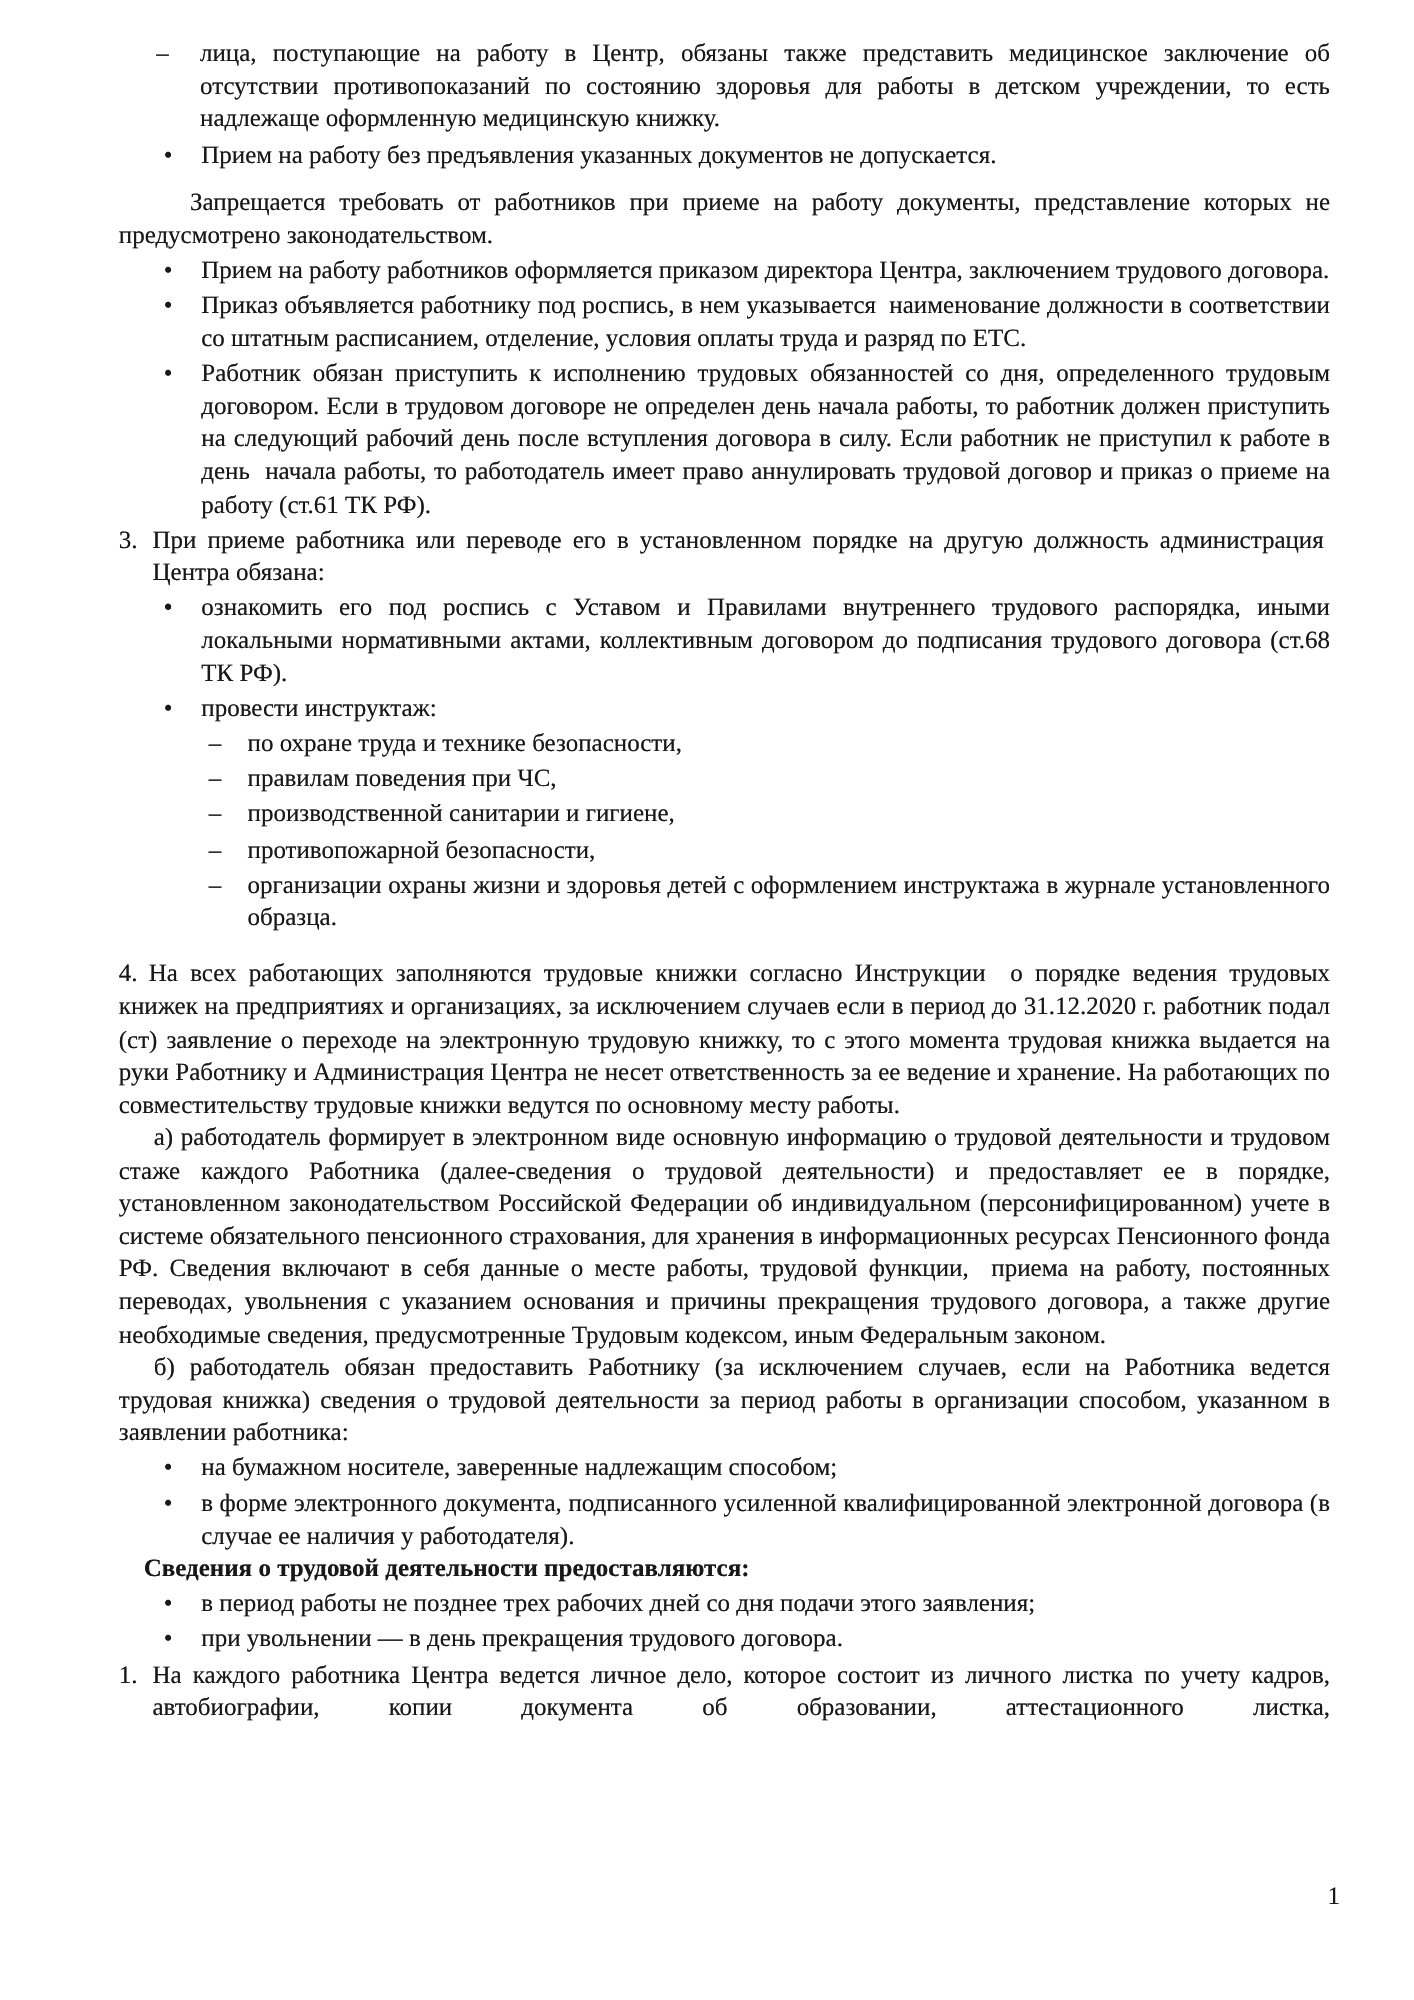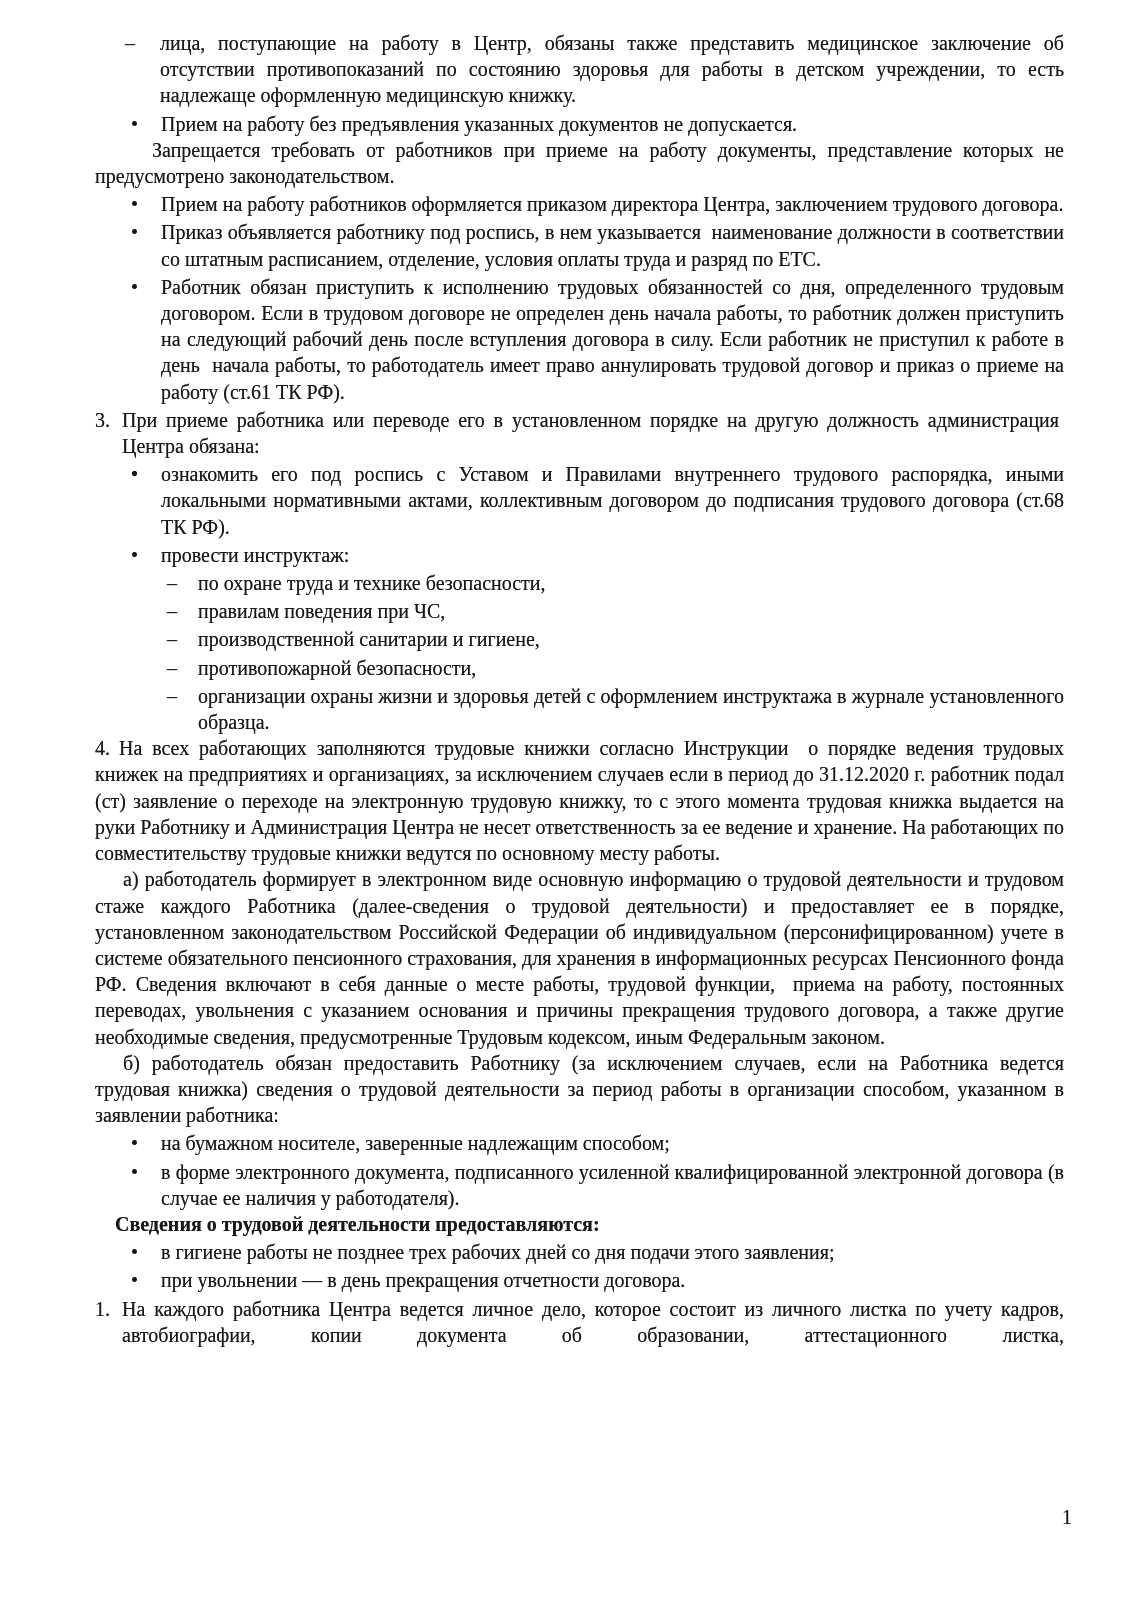--- a/index.html
+++ b/index.html
@@ -25,54 +25,54 @@
     text-align: justify;
   }
   .li-bullet { position: relative; padding-left: 66px; margin-top: 2px; }
   .li-bullet > .marker { position: absolute; left: 36px; top: 0; }
   .li-dash1 { position: relative; padding-left: 65px; margin-top: 2px; }
   .li-dash1 > .marker { position: absolute; left: 30px; top: 0; }
   .li-dash2 { position: relative; padding-left: 103px; margin-top: 2px; }
   .li-dash2 > .marker { position: absolute; left: 72px; top: 0; }
   .li-num { position: relative; padding-left: 27px; margin-top: 2px; }
   .li-num > .marker { position: absolute; left: 0; top: 0; }
-  .p-numflush { margin-top: 0; }
+  .p-numflush { margin-top: 19px; }
   .p-numflush > .marker { padding-right: 9px; }
   .justify-all { text-align-last: justify; }
   .page-number {
     position: absolute;
     top: 1504px;
     left: 1062px;
     font-size: 20px;
   }
 </style>
 </head>
 <body>
 
 <div class="page">
   <div class="content" id="content">
       <div class="li-dash1"><span class="marker">–</span><span>лица, поступающие на работу в Центр, обязаны также представить медицинское заключение об отсутствии противопоказаний по состоянию здоровья для работы в детском учреждении, то есть надлежаще оформленную медицинскую книжку.</span></div>
       <div class="li-bullet"><span class="marker">•</span><span>Прием на работу без предъявления указанных документов не допускается.</span></div>
-      <div class="para" style="text-indent: 57px;"><span>Запрещается требовать от работников при приеме на работу документы, представление которых не предусмотрено законодательством.</span></div>
+      <div class="para" style="text-indent: 57px; margin-top: 12px;"><span>Запрещается требовать от работников при приеме на работу документы, представление которых не предусмотрено законодательством.</span></div>
       <div class="li-bullet"><span class="marker">•</span><span>Прием на работу работников оформляется приказом директора Центра, заключением трудового договора.</span></div>
       <div class="li-bullet"><span class="marker">•</span><span>Приказ объявляется работнику под роспись, в нем указывается&nbsp; наименование должности в соответствии со штатным расписанием, отделение, условия оплаты труда и разряд по ЕТС.</span></div>
       <div class="li-bullet"><span class="marker">•</span><span>Работник обязан приступить к исполнению трудовых обязанностей со дня, определенного трудовым договором. Если в трудовом договоре не определен день начала работы, то работник должен приступить на следующий рабочий день после вступления договора в силу. Если работник не приступил к работе в день&nbsp; начала работы, то работодатель имеет право аннулировать трудовой договор и приказ о приеме на работу (ст.61 ТК РФ).</span></div>
       <div class="li-num"><span class="marker">3.</span><span>При приеме работника или переводе его в установленном порядке на другую должность администрация&nbsp; Центра обязана:</span></div>
       <div class="li-bullet"><span class="marker">•</span></div>
       <div class="li-bullet"><span class="marker">•</span><span>ознакомить его под роспись с Уставом и Правилами внутреннего трудового распорядка, иными локальными нормативными актами, коллективным договором до подписания трудового договора (ст.68 ТК РФ).</span></div>
       <div class="li-bullet"><span class="marker">•</span><span>провести инструктаж:</span></div>
       <div class="li-dash2"><span class="marker">–</span><span>по охране труда и технике безопасности,</span></div>
       <div class="li-dash2"><span class="marker">–</span><span>правилам поведения при ЧС,</span></div>
       <div class="li-dash2"><span class="marker">–</span><span>производственной санитарии и гигиене,</span></div>
       <div class="li-dash2"><span class="marker">–</span><span>противопожарной безопасности,</span></div>
       <div class="li-dash2"><span class="marker">–</span><span>организации охраны жизни и здоровья детей с оформлением инструктажа в журнале установленного образца.</span></div>
       <div class="p-numflush"><span class="marker">4.</span><span>На всех работающих заполняются трудовые книжки согласно Инструкции&nbsp; о порядке ведения трудовых книжек на предприятиях и организациях, за исключением случаев если в период до 31.12.2020 г. работник подал (ст) заявление о переходе на электронную трудовую книжку, то с этого момента трудовая книжка выдается на руки Работнику и Администрация Центра не несет ответственность за ее ведение и хранение. На работающих по совместительству трудовые книжки ведутся по основному месту работы.</span></div>
       <div class="para" style="text-indent: 28px;"><span>а) работодатель формирует в электронном виде основную информацию о трудовой деятельности и трудовом стаже каждого Работника (далее-сведения о трудовой деятельности) и предоставляет ее в порядке, установленном законодательством Российской Федерации об индивидуальном (персонифицированном) учете в системе обязательного пенсионного страхования, для хранения в информационных ресурсах Пенсионного фонда РФ. Сведения включают в себя данные о месте работы, трудовой функции,&nbsp; приема на работу, постоянных переводах, увольнения с указанием основания и причины прекращения трудового договора, а также другие необходимые сведения, предусмотренные Трудовым кодексом, иным Федеральным законом.</span></div>
       <div class="para" style="text-indent: 28px;"><span>б) работодатель обязан предоставить Работнику (за исключением случаев, если на Работника ведется трудовая книжка) сведения о трудовой деятельности за период работы в организации способом, указанном в заявлении работника:</span></div>
       <div class="li-bullet"><span class="marker">•</span><span>на бумажном носителе, заверенные надлежащим способом;</span></div>
       <div class="li-bullet"><span class="marker">•</span><span>в форме электронного документа, подписанного усиленной квалифицированной электронной договора (в случае ее наличия у работодателя).</span></div>
       <div class="para" style="text-indent: 20px; font-weight: bold;"><span>Сведения о трудовой деятельности предоставляются:</span></div>
-      <div class="li-bullet"><span class="marker">•</span><span>в гигиене работы не позднее трех рабочих дней со дня подачи этого заявления;</span></div>
-      <div class="li-bullet"><span class="marker">•</span><span>при увольнении — в день прекращения отчетности договора.</span></div>
+      <div class="li-bullet"><span class="marker">•</span><span>в период работы не позднее трех рабочих дней со дня подачи этого заявления;</span></div>
+      <div class="li-bullet"><span class="marker">•</span><span>при увольнении — в день прекращения трудового договора.</span></div>
       <div class="li-num justify-all"><span class="marker">1.</span><span>На каждого работника Центра ведется личное дело, которое состоит из личного листка по учету кадров, автобиографии, копии документа об образовании, аттестационного листка,</span></div>
     </div>
   <div class="page-number">1</div>
 </div>
 
 </body></html>

